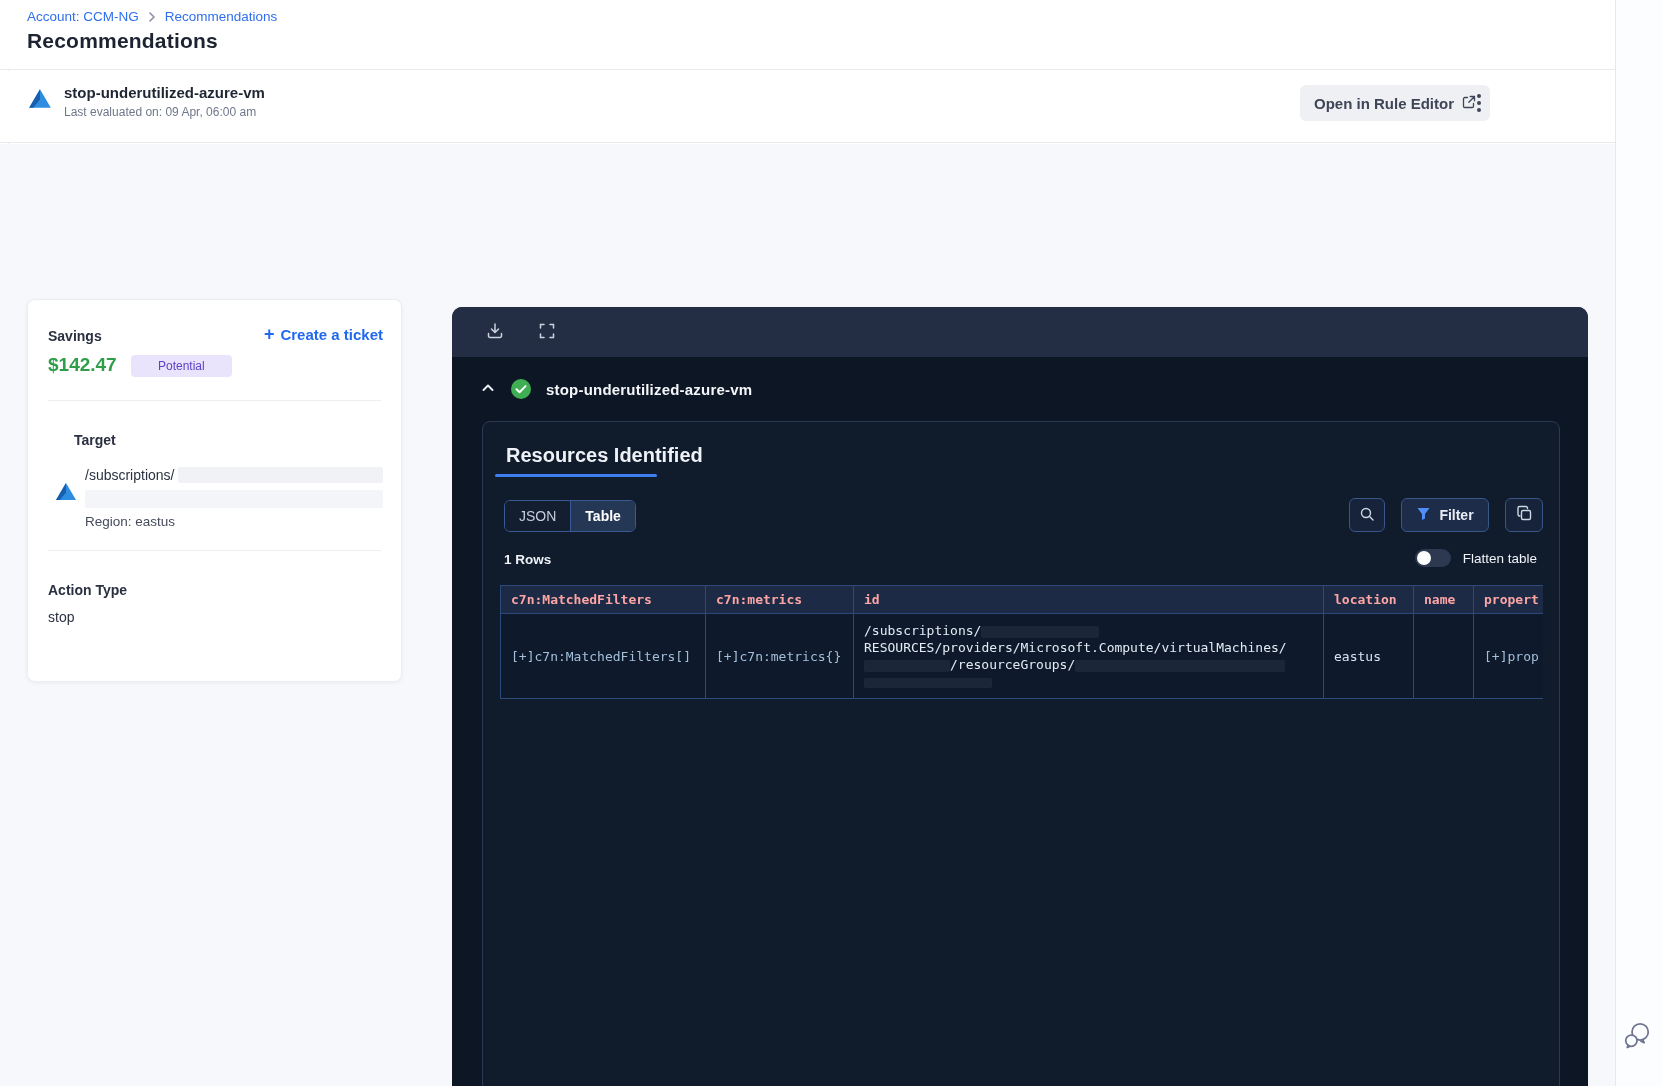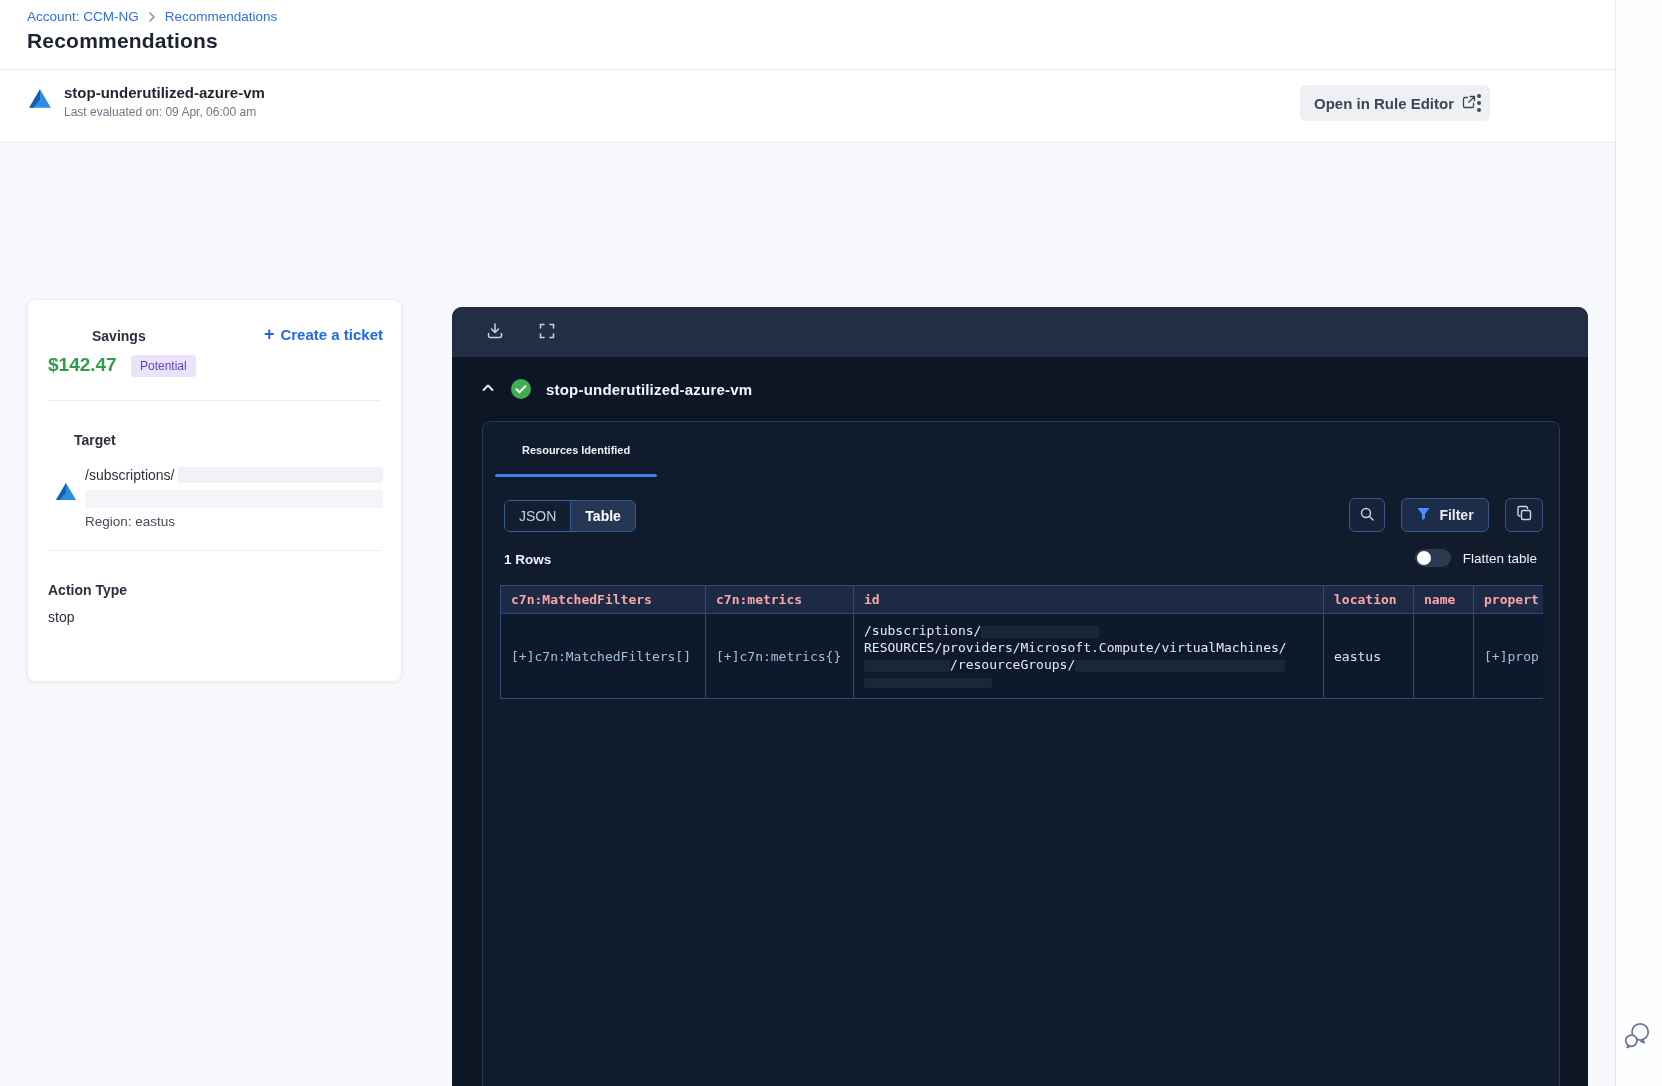--- a/index.html
+++ b/index.html
@@ -22,25 +22,25 @@
   .open-btn { position:absolute; left:1300px; top:14px; width:190px; height:36px; background:#eef0f3; border:none; border-radius:6px; display:flex; align-items:center; justify-content:center; gap:8px; font-family:inherit; font-size:15px; font-weight:bold; color:#3e4557; cursor:pointer; }
   .kebab { position:absolute; left:1462px; top:14px; width:34px; height:36px; display:flex; flex-direction:column; align-items:center; justify-content:center; gap:3px; cursor:pointer; background:none; border:none; }
   .kebab i { width:4px; height:4px; border-radius:50%; background:#3f4656; display:block; }
 
   
   .body-bg { position:absolute; left:0; top:144px; width:1615px; height:942px; background:#f7f8fb; }
 
   
   .savings-card { position:absolute; left:27px; top:155px; width:375px; height:383px; background:#ffffff; border:1px solid #eceef3; border-radius:8px; box-shadow:0 1px 4px rgba(20,30,60,.06); }
   .sc-label { position:absolute; left:20px; font-size:14px; font-weight:bold; color:#2a3040; }
-  .sc-savings { top:28px;margin-left:44px; }
+  .sc-savings { top:28px; }
   .create-ticket { position:absolute; right:18px; top:25px; display:flex; align-items:center; gap:6px; background:none; border:none; cursor:pointer; font-family:inherit; color:#2268ee; font-size:15px; font-weight:bold; }
   .ct-plus { font-size:18px; font-weight:bold; line-height:1; }
   .sc-amount { position:absolute; left:20px; top:54px; font-size:19px; font-weight:bold; color:#2f9e4a; }
-  .sc-badge { position:absolute; left:103px; top:55px; background:#e9e4fb; color:#5f41c9; font-size:12px; padding:4px 9px; border-radius:4px; }
+  .sc-badge { position:absolute; left:103px; top:55px; background:#e9e4fb; color:#5f41c9; font-size:12px; padding:4px 27px; border-radius:4px; }
   .sc-hr { position:absolute; left:20px; right:20px; height:1px; background:#eceef2; }
   .sc-target-label { top:132px;margin-left:26px; }
   .tgt-azure { position:absolute; left:26px; top:180px; width:24px; height:24px; }
   .tgt-path-row { position:absolute; left:57px; top:167px; right:18px; display:flex; align-items:center; font-size:14px; color:#2b3140; }
   .redact-light { background:#f1f2f6; border-radius:2px; display:inline-block; }
   .tgt-path-redact { flex:1; height:16px; margin-left:4px; }
   .tgt-line2 { position:absolute; left:57px; top:190px; right:18px; height:18px; background:#f4f5f8; border-radius:2px; }
   .tgt-region { position:absolute; left:57px; top:214px; font-size:13.5px; color:#444b5a; }
   .sc-action-label { top:282px; }
   .sc-action-value { position:absolute; left:20px; top:309px; font-size:14px; color:#2b3140; }
@@ -50,21 +50,21 @@
   .v-toolbar { position:absolute; left:0; top:0; width:100%; height:50px; background:#232e44; }
   .tool-btn { position:absolute; top:10px; width:30px; height:30px; background:none; border:none; display:flex; align-items:center; justify-content:center; cursor:pointer; color:#cdd3de; }
   .tb-download { left:28px; }
   .tb-fullscreen { left:80px; }
   .v-title-row { position:absolute; left:0; top:50px; width:100%; height:64px; display:flex; align-items:center; }
   .collapse-btn { margin-left:24px; width:24px; height:24px; background:none; border:none; color:#e8ecf2; cursor:pointer; display:flex; align-items:center; justify-content:center; }
   .status-check { margin-left:10px; width:22px; height:22px; }
   .v-rule-name { margin-left:14px; font-size:15px; font-weight:bold; color:#f4f6f9; letter-spacing:.2px; }
 
   .inner-card { position:absolute; left:30px; top:114px; width:1078px; height:780px; border:1px solid #2a3a55; border-radius:8px; background:#101b2c; }
-  .ic-tab { position:absolute; left:23px; top:22px; font-size:11px; font-weight:bold; color:#eef2f7; background:none; border:none; cursor:pointer; font-family:inherit;margin-left:16px; }
+  .ic-tab { position:absolute; left:23px; top:22px; font-size:20px; font-weight:bold; color:#eef2f7; background:none; border:none; cursor:pointer; font-family:inherit; }
   .ic-tab-underline { position:absolute; left:12px; top:52px; width:162px; height:3px; background:#3d7ff0; border-radius:2px; }
 
   .seg-control { position:absolute; left:21px; top:78px; display:flex; height:32px; border:1px solid #3a5a96; border-radius:6px; overflow:hidden; }
   .seg { display:flex; align-items:center; justify-content:center; padding:0 14px; font-family:inherit; font-size:14px; background:#131e30; color:#c6cedb; border:none; cursor:pointer; }
   .seg + .seg { border-left:1px solid #3a5a96; }
   .seg.seg-selected { background:#243754; color:#ffffff; font-weight:bold; }
 
   .icon-btn { position:absolute; top:76px; height:34px; background:#16233a; border:1px solid #395689; border-radius:6px; display:flex; align-items:center; justify-content:center; gap:8px; cursor:pointer; color:#cfd7e3; }
   .search-btn { left:866px; width:36px; }
   .filter-btn { left:918px; width:88px; background:#1d2c49; font-family:inherit; font-size:14px; font-weight:bold; color:#e8edf5; }

